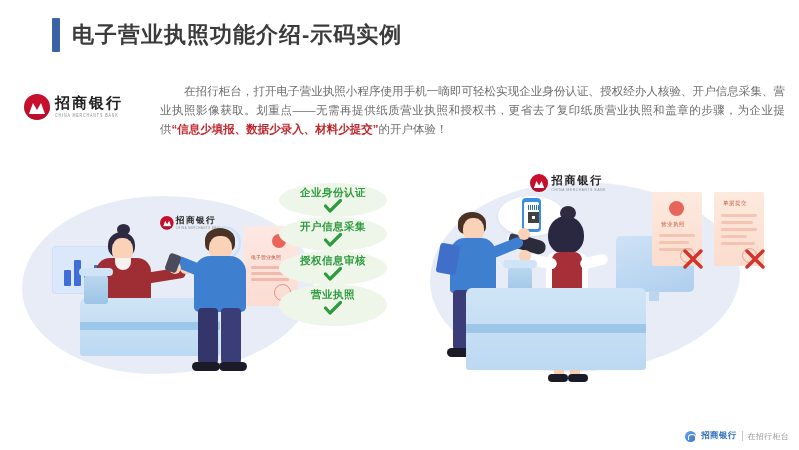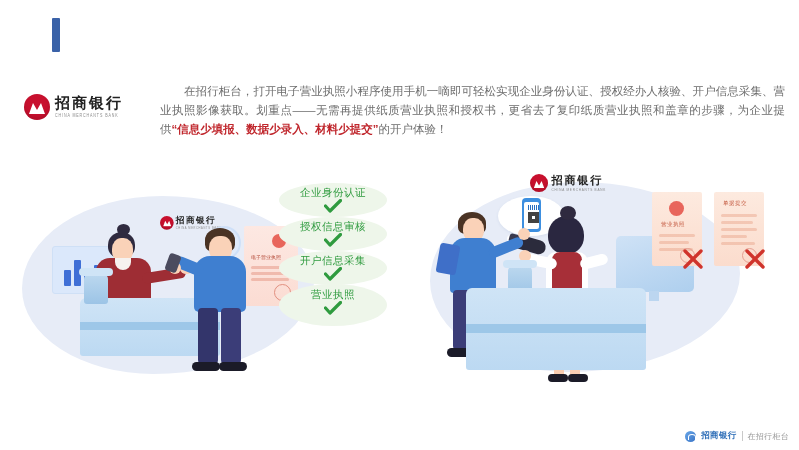--- a/index.html
+++ b/index.html
@@ -58,21 +58,21 @@
   .torso{position:absolute;}
   .arm{position:absolute;border-radius:6px;}
   .leg{position:absolute;}
   .shoe{position:absolute;border-radius:6px;background:#1b1b28;}
 
   
   .check-list{position:absolute;left:272px;top:186px;width:122px;}
   .check-item{position:relative;margin-bottom:7px;text-align:center;}
   .cloud{position:absolute;left:50%;transform:translateX(-50%);top:-3px;width:108px;height:34px;
          background:#eef6ea;border-radius:50%;filter:blur(.2px);}
-  .check-label{position:relative;font-size:10.5px;font-weight:normal;color:#2f9b3f;line-height:12px;letter-spacing:.5px;}
+  .check-label{position:relative;font-size:10.5px;font-weight:bold;color:#2f9b3f;line-height:12px;letter-spacing:.5px;}
   .tick{position:relative;display:block;margin:1px auto 0;width:18px;height:14px;}
   .tick svg{display:block;}
 
   
   #right-scene{left:420px;top:160px;width:360px;height:240px;}
   #right-blob{left:10px;top:22px;width:310px;height:190px;}
   .rs-logo{position:absolute;left:110px;top:14px;display:flex;align-items:center;gap:4px;transform:scale(.86);transform-origin:left top;}
   .bubble{position:absolute;left:78px;top:36px;width:66px;height:40px;background:#fff;border-radius:50%;box-shadow:0 1px 3px rgba(80,110,160,.10);}
   .bubble:after{content:"";position:absolute;left:9px;bottom:-7px;width:8px;height:8px;border-radius:50%;background:#fff;}
   .mini-phone{position:absolute;left:102px;top:38px;width:19px;height:34px;border-radius:4px;background:#3d8fe0;}
@@ -102,20 +102,21 @@
   .f-div{width:1px;height:10px;background:#c9c9c9;}
   .f-sub{font-size:8px;color:#9a9a9a;letter-spacing:.3px;}
 </style>
 </head>
 <body>
 
 <div class="slide">
 
   <div class="title-row">
     <div class="title-bar"></div>
+    <div class="title-text">电子营业执照功能介绍-示码实例</div>
   </div>
 
   <div class="cmb-logo">
     <div class="cmb-mark">
       <svg width="20" height="16" viewBox="0 0 20 16">
         <path d="M2 15 L6 4 L10 11 L14 4 L18 15 Z" fill="#ffffff"></path>
       </svg>
     </div>
     <div class="cmb-words">
       <span class="cmb-cn">招商银行</span>
@@ -194,30 +195,30 @@
       <div class="cloud"></div>
       <div class="check-label">企业身份认证</div>
       <span class="tick">
         <svg width="18" height="14" viewBox="0 0 18 14">
             <path d="M1.5 7 L6 12 L16.5 1.5" stroke="#2f9b3f" stroke-width="3.2" fill="none" stroke-linecap="round" stroke-linejoin="round"></path>
           </svg>
       </span>
     </div>
     <div class="check-item">
       <div class="cloud"></div>
-      <div class="check-label">授权信息审核</div>
+      <div class="check-label">开户信息采集</div>
       <span class="tick">
         <svg width="18" height="14" viewBox="0 0 18 14">
             <path d="M1.5 7 L6 12 L16.5 1.5" stroke="#2f9b3f" stroke-width="3.2" fill="none" stroke-linecap="round" stroke-linejoin="round"></path>
           </svg>
       </span>
     </div>
     <div class="check-item">
       <div class="cloud"></div>
-      <div class="check-label">开户信息采集</div>
+      <div class="check-label">授权信息审核</div>
       <span class="tick">
         <svg width="18" height="14" viewBox="0 0 18 14">
             <path d="M1.5 7 L6 12 L16.5 1.5" stroke="#2f9b3f" stroke-width="3.2" fill="none" stroke-linecap="round" stroke-linejoin="round"></path>
           </svg>
       </span>
     </div>
     <div class="check-item">
       <div class="cloud" style="height:42px;top:-4px;"></div>
       <div class="check-label">营业执照</div>
       <span class="tick">

